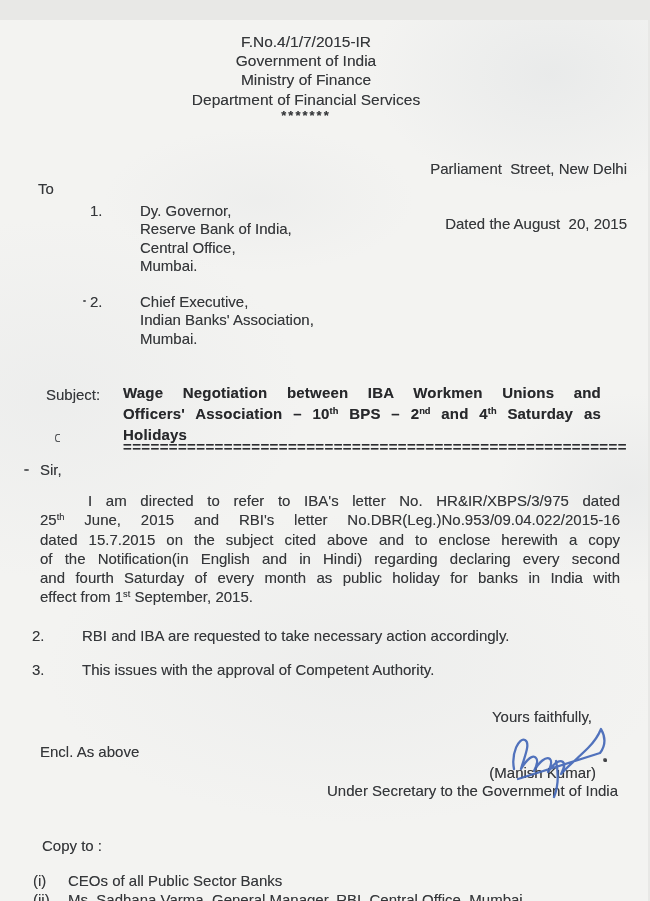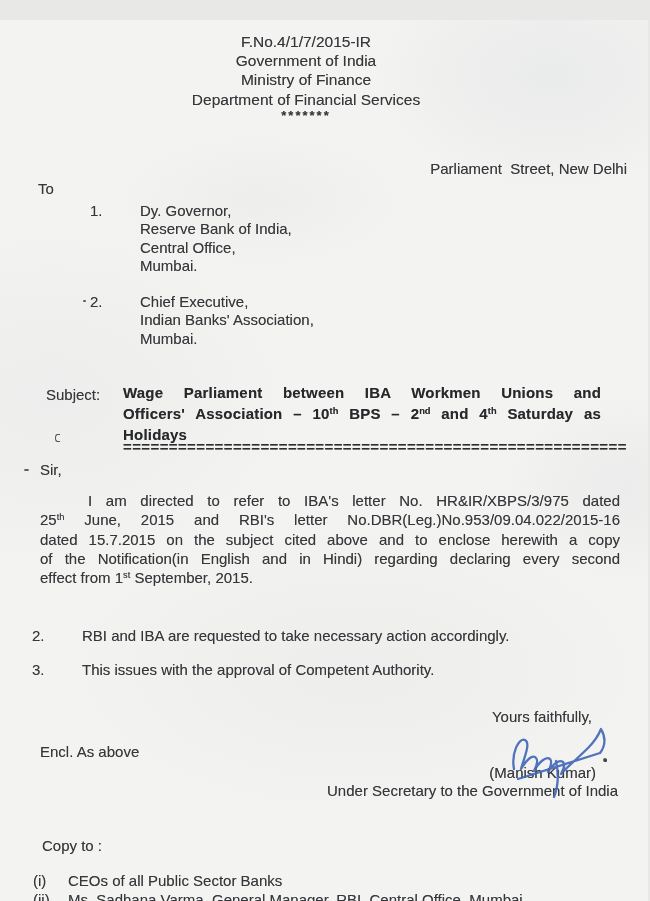--- a/index.html
+++ b/index.html
@@ -76,20 +76,21 @@
   <div class="abs header">
     <div>F.No.4/1/7/2015-IR</div>
     <div>Government of India</div>
     <div>Ministry of Finance</div>
     <div>Department of Financial Services</div>
     <div class="stars">*******</div>
   </div>
 
   <div class="abs sender">
     <div>Parliament  Street, New Delhi</div>
+    <div>Dated the August  20, 2015</div>
   </div>
 
   <div class="abs to-label">To</div>
 
   <div class="abs recipient rec1">
     <span class="rec-num">1.</span>
     <div class="rec-lines">
       <div>Dy. Governor,</div>
       <div>Reserve Bank of India,</div>
       <div>Central Office,</div>
@@ -101,33 +102,34 @@
     <span class="rec-num">2.</span>
     <div class="rec-lines">
       <div>Chief Executive,</div>
       <div>Indian Banks' Association,</div>
       <div>Mumbai.</div>
     </div>
   </div>
 
   <div class="abs subject-label">Subject:</div>
   <div class="abs subject-text">
-    <div class="jline"><span>Wage Parliament between IBA Workmen Unions and</span></div>
+    <div class="jline"><span>Wage Negotiation between IBA Workmen Unions and</span></div>
     <div class="jline"><span>Officers' Association – 10</span><sup>th</sup><span> BPS – 2</span><sup>nd</sup><span> and 4</span><sup>th</sup><span> Saturday as</span></div>
     <div>Holidays</div>
   </div>
   <div class="abs subject-divider">=======================================================</div>
 
   <div class="abs salutation">Sir,</div>
 
   <div class="abs body-para">
     <div class="jline indent">I am directed to refer to IBA's letter No. HR&amp;IR/XBPS/3/975 dated</div>
     <div class="jline"><span>25</span><sup>th</sup><span> June, 2015 and RBI's letter No.DBR(Leg.)No.953/09.04.022/2015-16</span></div>
     <div class="jline">dated 15.7.2015  on the subject cited above and to enclose herewith a copy</div>
     <div class="jline">of the Notification(in English and in Hindi) regarding declaring every second</div>
+    <div class="jline">and fourth Saturday of every month as public holiday for banks in India with</div>
     <div class="lastline"><span>effect from 1</span><sup>st</sup><span> September, 2015.</span></div>
   </div>
 
   <div class="abs item-row item2">
     <span class="item-num">2.</span><span>RBI and IBA are requested to take necessary action accordingly.</span>
   </div>
   <div class="abs item-row item3">
     <span class="item-num">3.</span><span>This issues with the approval of Competent Authority.</span>
   </div>
 

